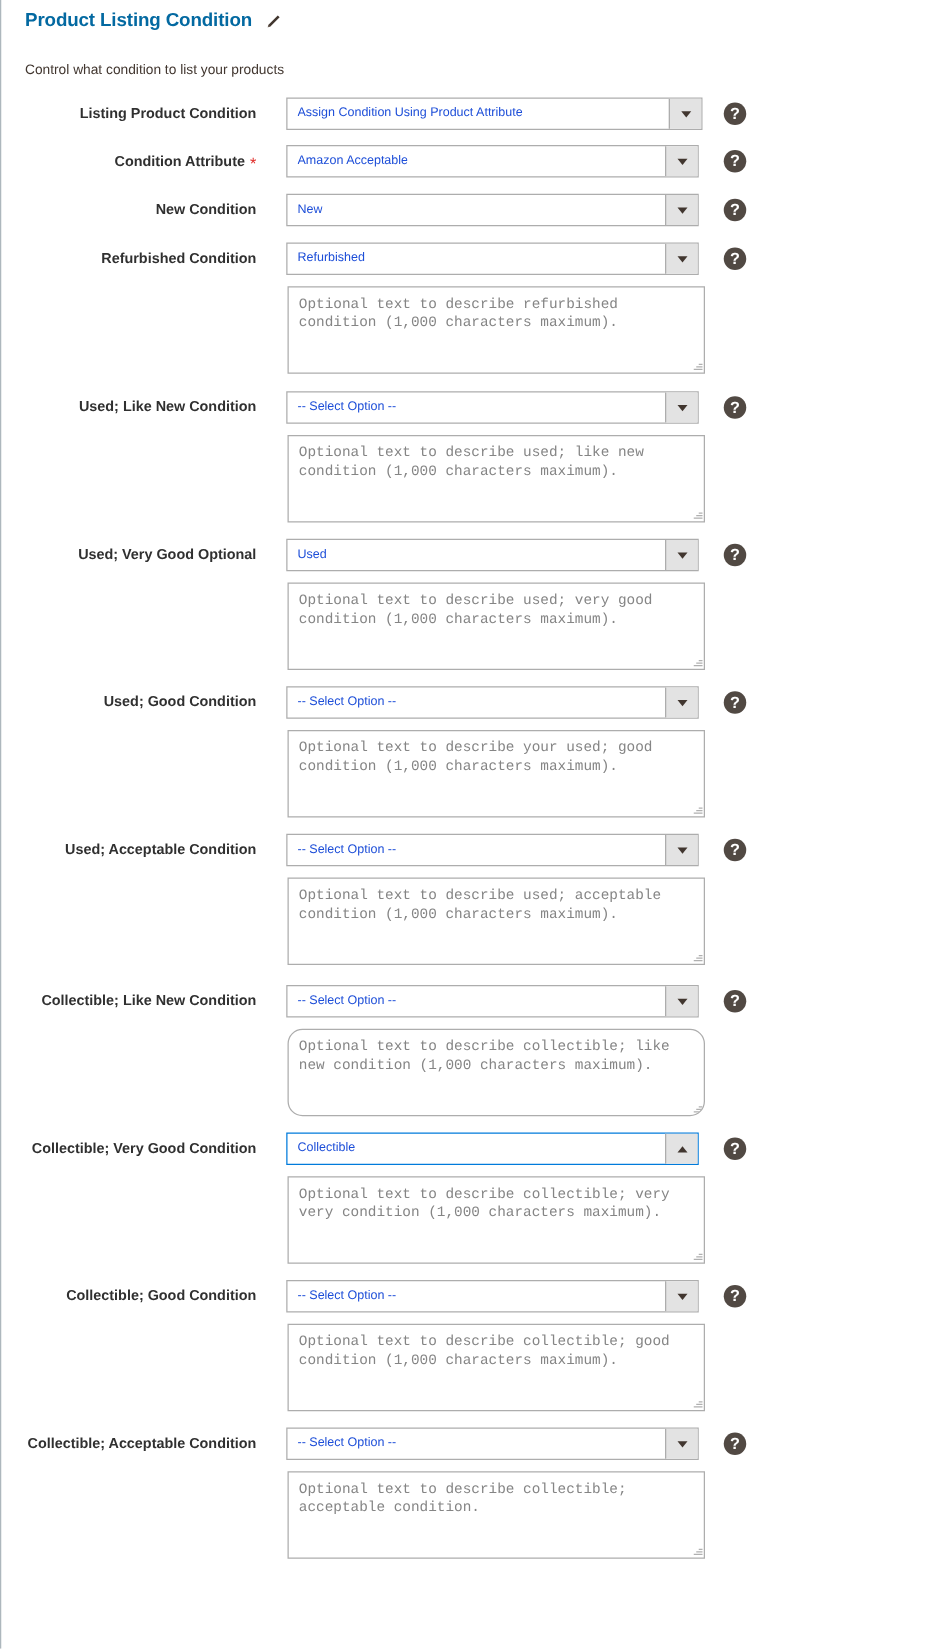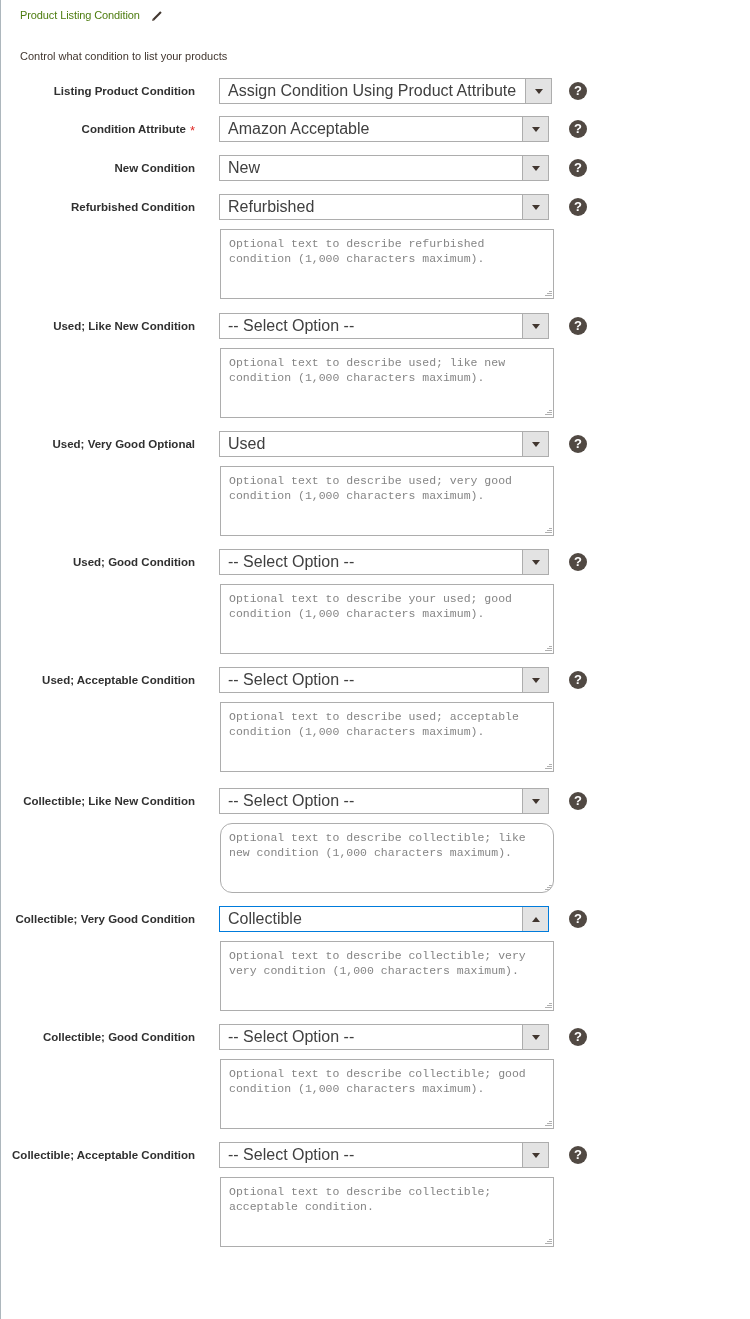--- a/index.html
+++ b/index.html
@@ -26,43 +26,43 @@
   }
   .section-header {
     position: absolute;
     left: 19px;
     top: 8px;
     display: flex;
     align-items: center;
     gap: 10px;
   }
   .section-title {
-    font-size: 11px;
-    font-weight: normal;
-    color: #4d7c0f;
+    font-size: 15px;
+    font-weight: bold;
+    color: #0369a1;
     letter-spacing: -0.1px;
   }
   .pencil-icon {
     width: 13px;
     height: 13px;
     display: inline-block;
     position: relative;
     top: 1px;
   }
   .section-sub {
     position: absolute;
     left: 19px;
     top: 50px;
     font-size: 11px;
     color: #41362f;
   }
 
   .form-rows {
     position: absolute;
-    left: 0;
+    left: 10px;
     top: 78px;
     width: 630px;
   }
 
   .row {
     position: relative;
     width: 750px;
   }
   .row-main {
     display: flex;
@@ -108,22 +108,22 @@
   .select-wrap.wide { width: 333px; }
   .select-wrap.narrow { width: 330px; }
   .select-wrap.focused {
     border: 1px solid #007bdb;
   }
   .select-text {
     position: absolute;
     left: 8px;
     top: 0;
     line-height: 24px;
-    font-size: 16px;
-    color: #404040;
+    font-size: 10px;
+    color: #1d4ed8;
     white-space: nowrap;
     overflow: hidden;
     max-width: 290px;
   }
   .select-arrow-btn {
     position: absolute;
     right: 0;
     top: 0;
     width: 26px;
     height: 24px;

